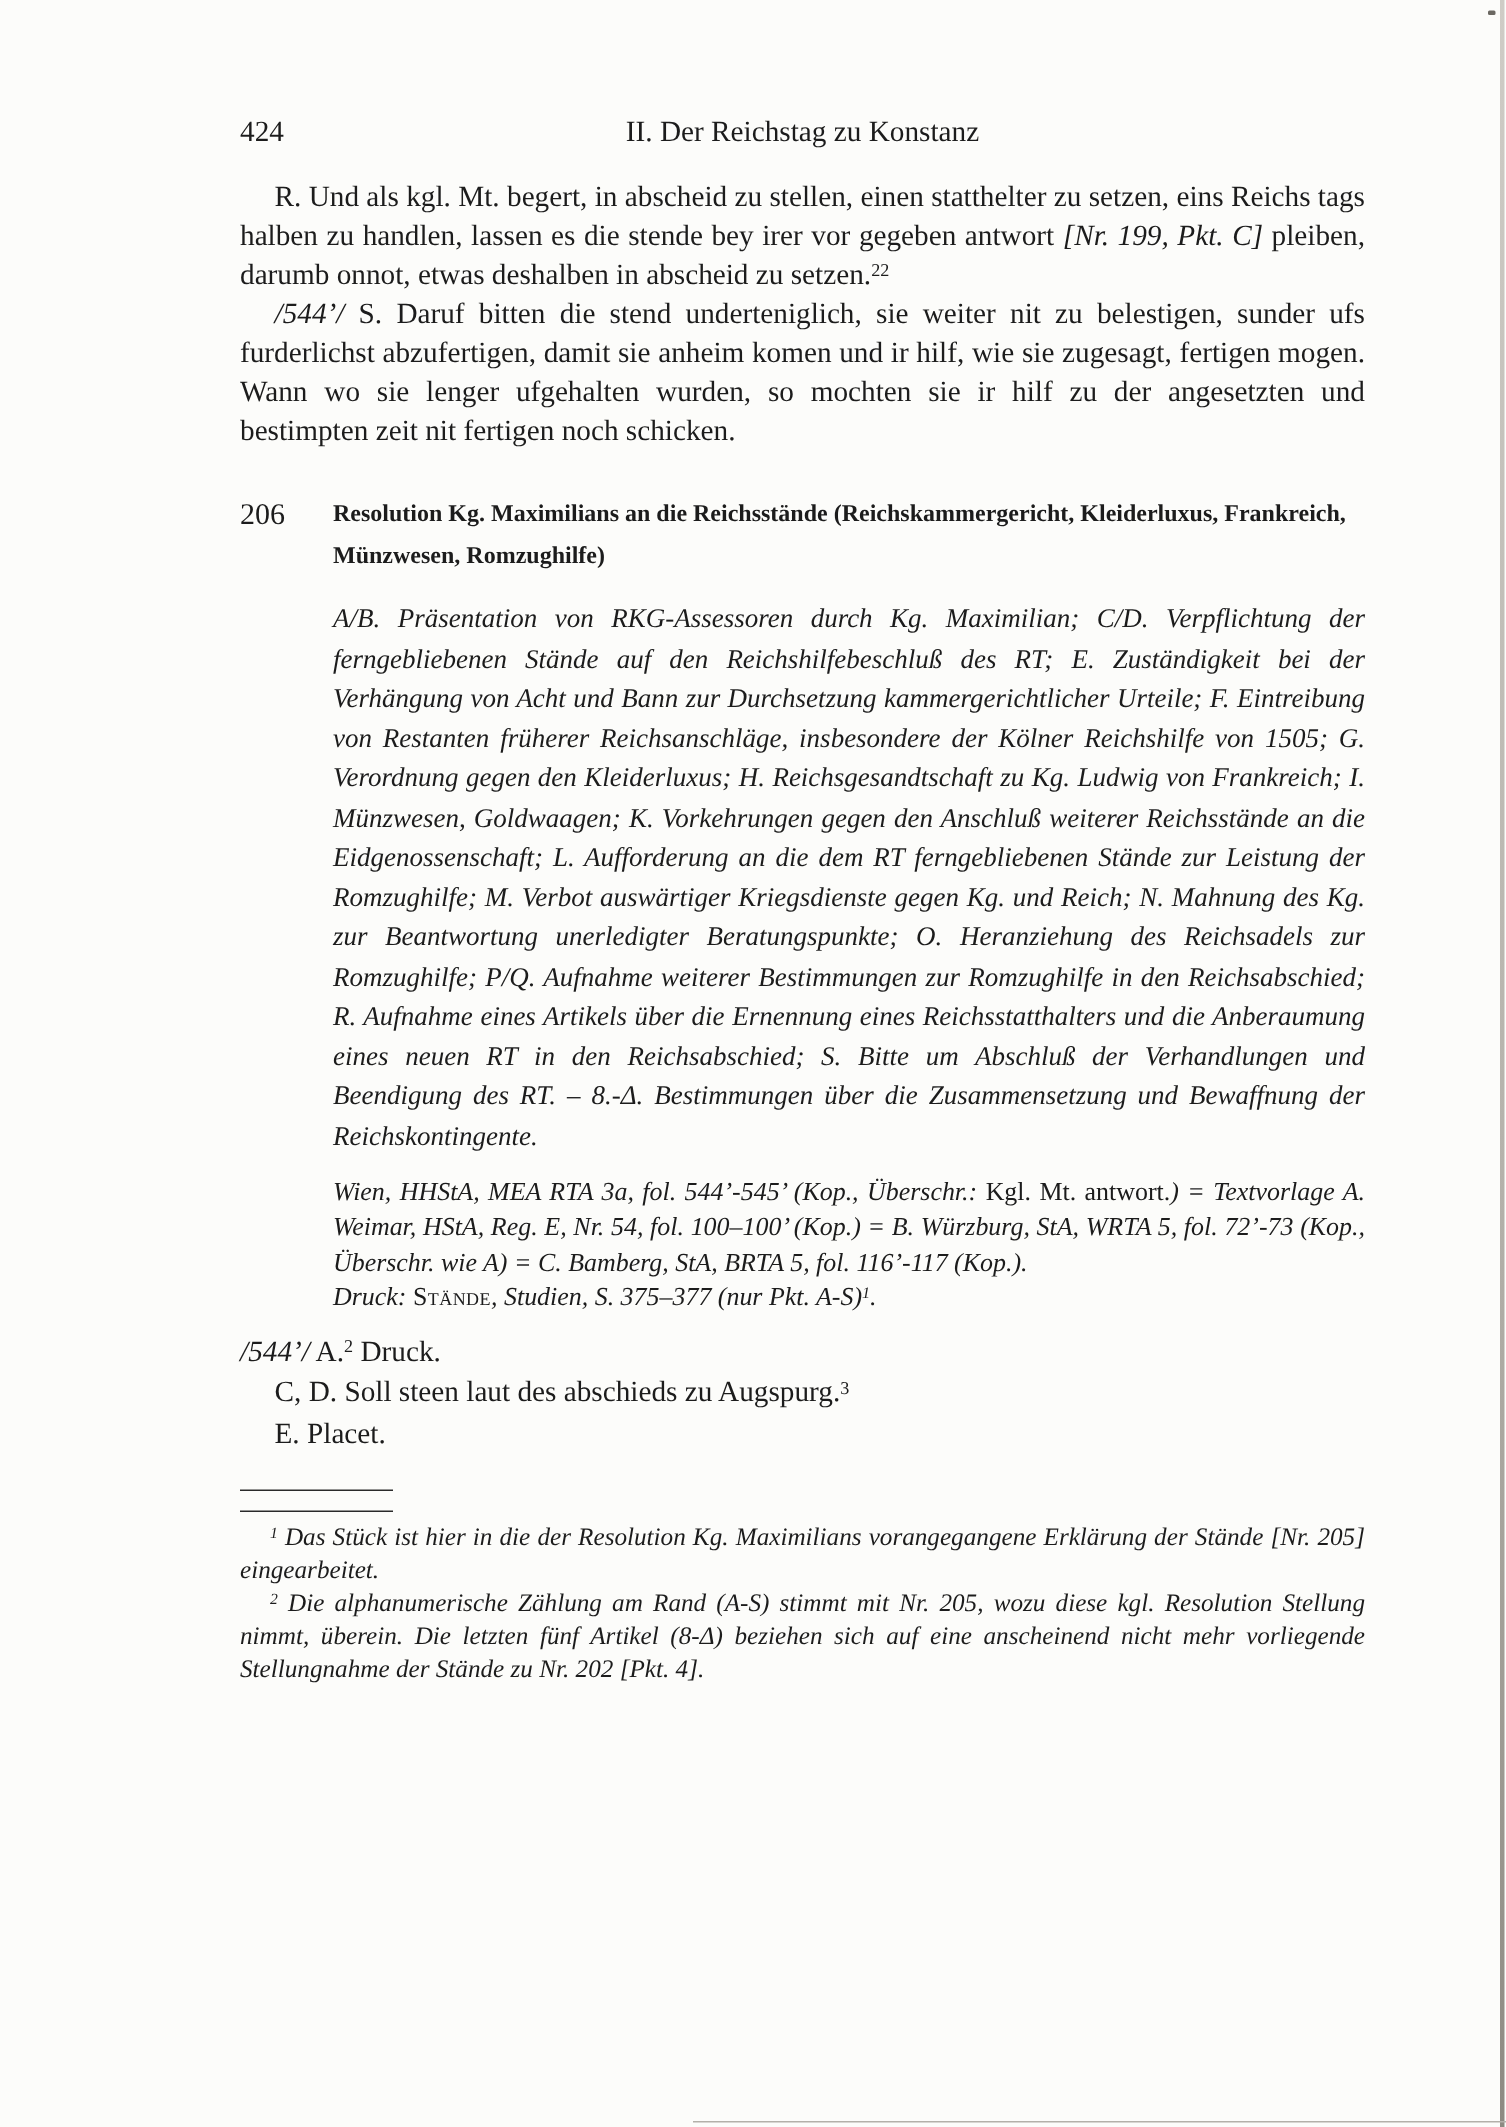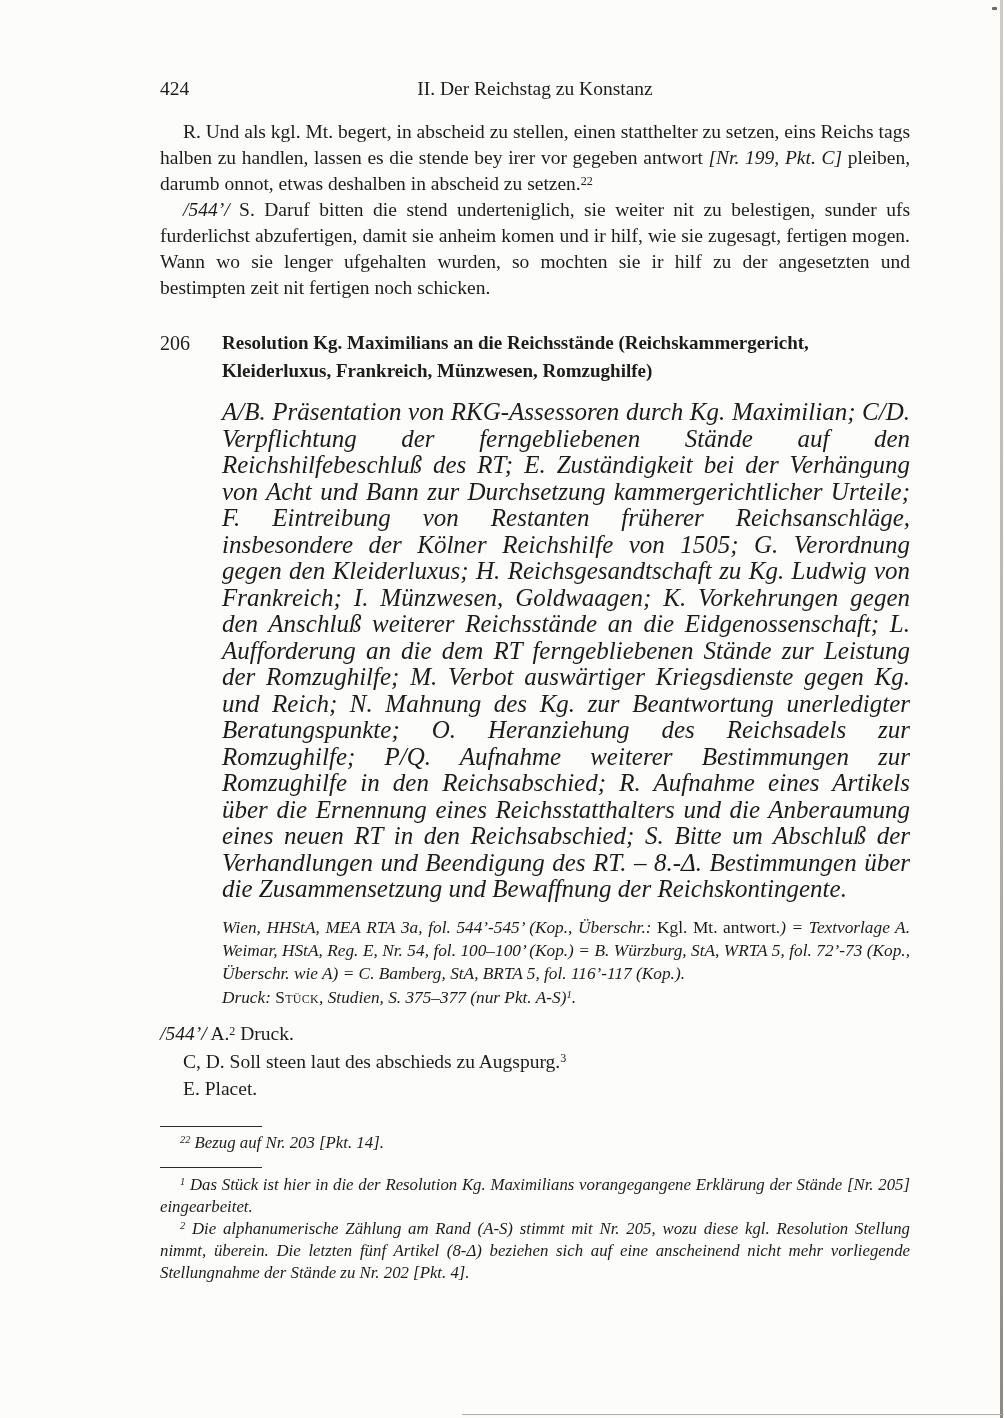--- a/index.html
+++ b/index.html
@@ -34,25 +34,25 @@
 
   .body-par {
     margin: 0; font-size: 19.5px; line-height: 26px;
     text-align: justify; hyphens: auto;
   }
   .first-par { margin-top: 15px; }
   .indent { text-indent: 23px; }
 
   .doc-heading { display: flex; margin-top: 28px; }
   .doc-num { width: 62px; flex: 0 0 62px; font-weight: normal; font-size: 20px; line-height: 28px; }
-  .doc-title { font-weight: bold; font-size: 19px; line-height: 28px; }
+  .doc-title { font-weight: bold; font-size: 16px; line-height: 28px; }
 
   .summary {
     margin: 14px 0 0 62px;
-    font-size: 25px; line-height: 26.5px;
+    font-size: 18px; line-height: 26.5px;
     text-align: justify; hyphens: auto;
   }
   .sources {
     margin: 13px 0 0 62px;
     font-size: 17.3px; line-height: 23.4px;
     text-align: justify; hyphens: auto;
   }
   .sources p { margin: 0; }
 
   .doc-body { margin-top: 11px; }
@@ -91,29 +91,28 @@
 
   <div class="doc-heading">
     <span class="doc-num">206</span>
     <span class="doc-title">Resolution Kg. Maximilians an die Reichsstände (Reichskammergericht, Kleiderluxus, Frankreich, Münzwesen, Romzughilfe)</span>
   </div>
 
   <div class="summary"><span class="i">A/B. Präsentation von RKG-Assessoren durch Kg. Maximilian; C/D. Verpflichtung der ferngebliebenen Stände auf den Reichshilfebeschluß des RT; E. Zuständigkeit bei der Verhängung von Acht und Bann zur Durchsetzung kammergerichtlicher Urteile; F. Eintreibung von Restanten früherer Reichsanschläge, insbesondere der Kölner Reichshilfe von 1505; G. Verordnung gegen den Kleiderluxus; H. Reichsgesandtschaft zu Kg. Ludwig von Frankreich; I. Münzwesen, Goldwaagen; K. Vorkehrungen gegen den Anschluß weiterer Reichsstände an die Eidgenossenschaft; L. Aufforderung an die dem RT ferngebliebenen Stände zur Leistung der Romzughilfe; M. Verbot auswärtiger Kriegsdienste gegen Kg. und Reich; N. Mahnung des Kg. zur Beantwortung unerledigter Beratungspunkte; O. Heranziehung des Reichsadels zur Romzughilfe; P/Q. Aufnahme weiterer Bestimmungen zur Romzughilfe in den Reichsabschied; R. Aufnahme eines Artikels über die Ernennung eines Reichsstatthalters und die Anberaumung eines neuen RT in den Reichsabschied; S. Bitte um Abschluß der Verhandlungen und Beendigung des RT. – 8.-Δ. Bestimmungen über die Zusammensetzung und Bewaffnung der Reichskontingente.</span></div>
 
   <div class="sources">
     <p><span class="i">Wien, HHStA, MEA RTA 3a, fol. 544’-545’ (Kop., Überschr.: </span><span>Kgl. Mt. antwort.</span><span class="i">) = Textvorlage A. Weimar, HStA, Reg. E, Nr. 54, fol. 100–100’ (Kop.) = B. Würzburg, StA, WRTA 5, fol. 72’-73 (Kop., Überschr. wie A) = C. Bamberg, StA, BRTA 5, fol. 116’-117 (Kop.).</span></p>
-    <p><span class="i">Druck: </span><span class="sc">Stück</span><span class="i">, Studien, S. 375–377 (nur Pkt. A-S)</span><span class="sup i">1</span><span class="i">.</span></p>
+    <p><span class="i">Druck: </span><span class="sc">Stände</span><span class="i">, Studien, S. 375–377 (nur Pkt. A-S)</span><span class="sup i">1</span><span class="i">.</span></p>
   </div>
 
   <div class="doc-body">
     <p><span class="i">/544’/</span><span> A.</span><span class="sup">2</span><span> Druck.</span></p>
     <p class="indent"><span>C, D. Soll steen laut des abschieds zu Augspurg.</span><span class="sup">3</span></p>
     <p class="indent"><span>E. Placet.</span></p>
   </div>
 
   <hr class="fn-rule rule-1">
-  <p class="footnote fn-block-1"><span class="sup i">22</span><span class="i"> Bezug auf Nr. 203 [Pkt. 14].</span></p>
 
   <hr class="fn-rule rule-2">
   <p class="footnote fn-block-2"><span class="sup i">1</span><span class="i"> Das Stück ist hier in die der Resolution Kg. Maximilians vorangegangene Erklärung der Stände [Nr. 205] eingearbeitet.</span></p>
   <p class="footnote"><span class="sup i">2</span><span class="i"> Die alphanumerische Zählung am Rand (A-S) stimmt mit Nr. 205, wozu diese kgl. Resolution Stellung nimmt, überein. Die letzten fünf Artikel (8-Δ) beziehen sich auf eine anscheinend nicht mehr vorliegende Stellungnahme der Stände zu Nr. 202 [Pkt. 4].</span></p>
 
 </div>
 
 </body></html>

